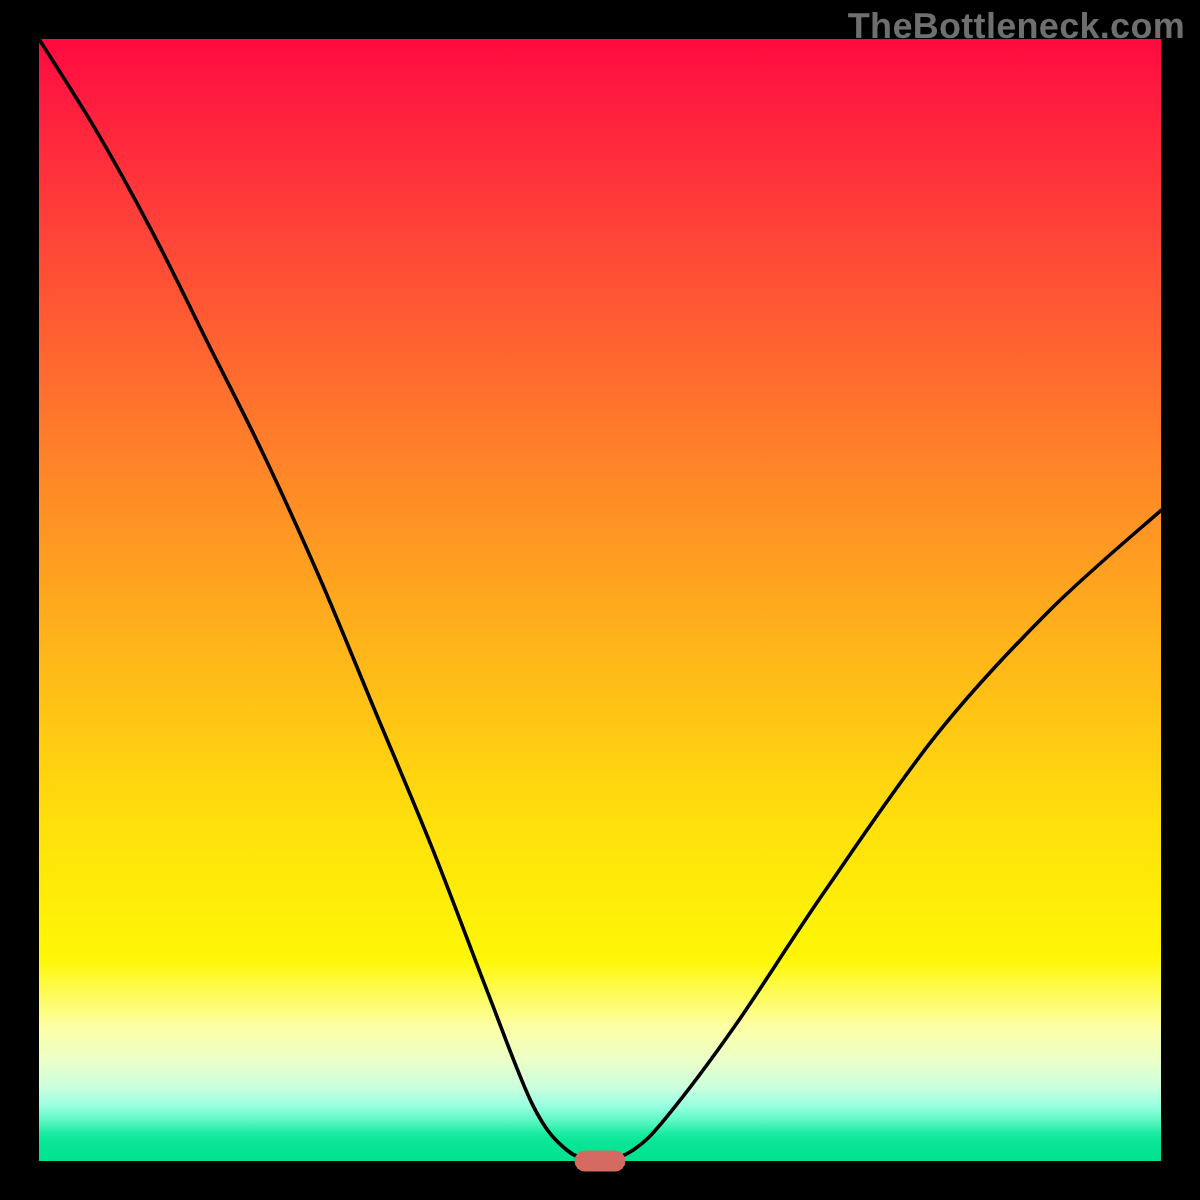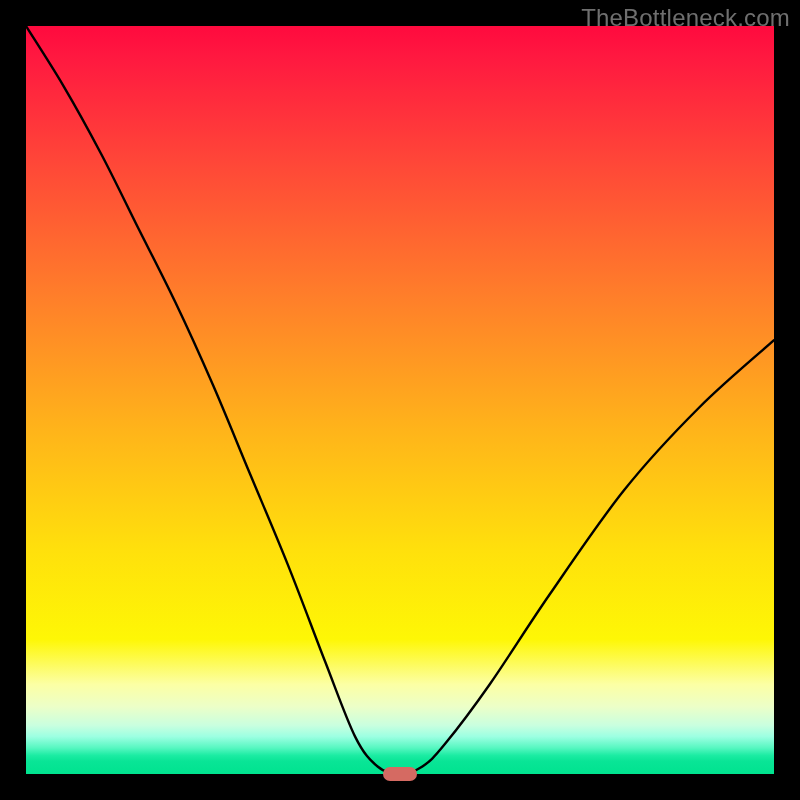--- a/index.html
+++ b/index.html
@@ -15,21 +15,21 @@
     position: relative;
     width: 800px;
     height: 800px;
     background: #000;
   }
   .watermark {
     position: absolute;
     top: 4px;
     right: 10px;
     font-size: 24px;
-    font-weight: 400;
+    font-weight: 700;
     color: #6f6f6f;
     letter-spacing: 0.2px;
     z-index: 5;
   }
   .plot-area {
     position: absolute;
     left: 26px;
     top: 26px;
     width: 748px;
     height: 748px;

